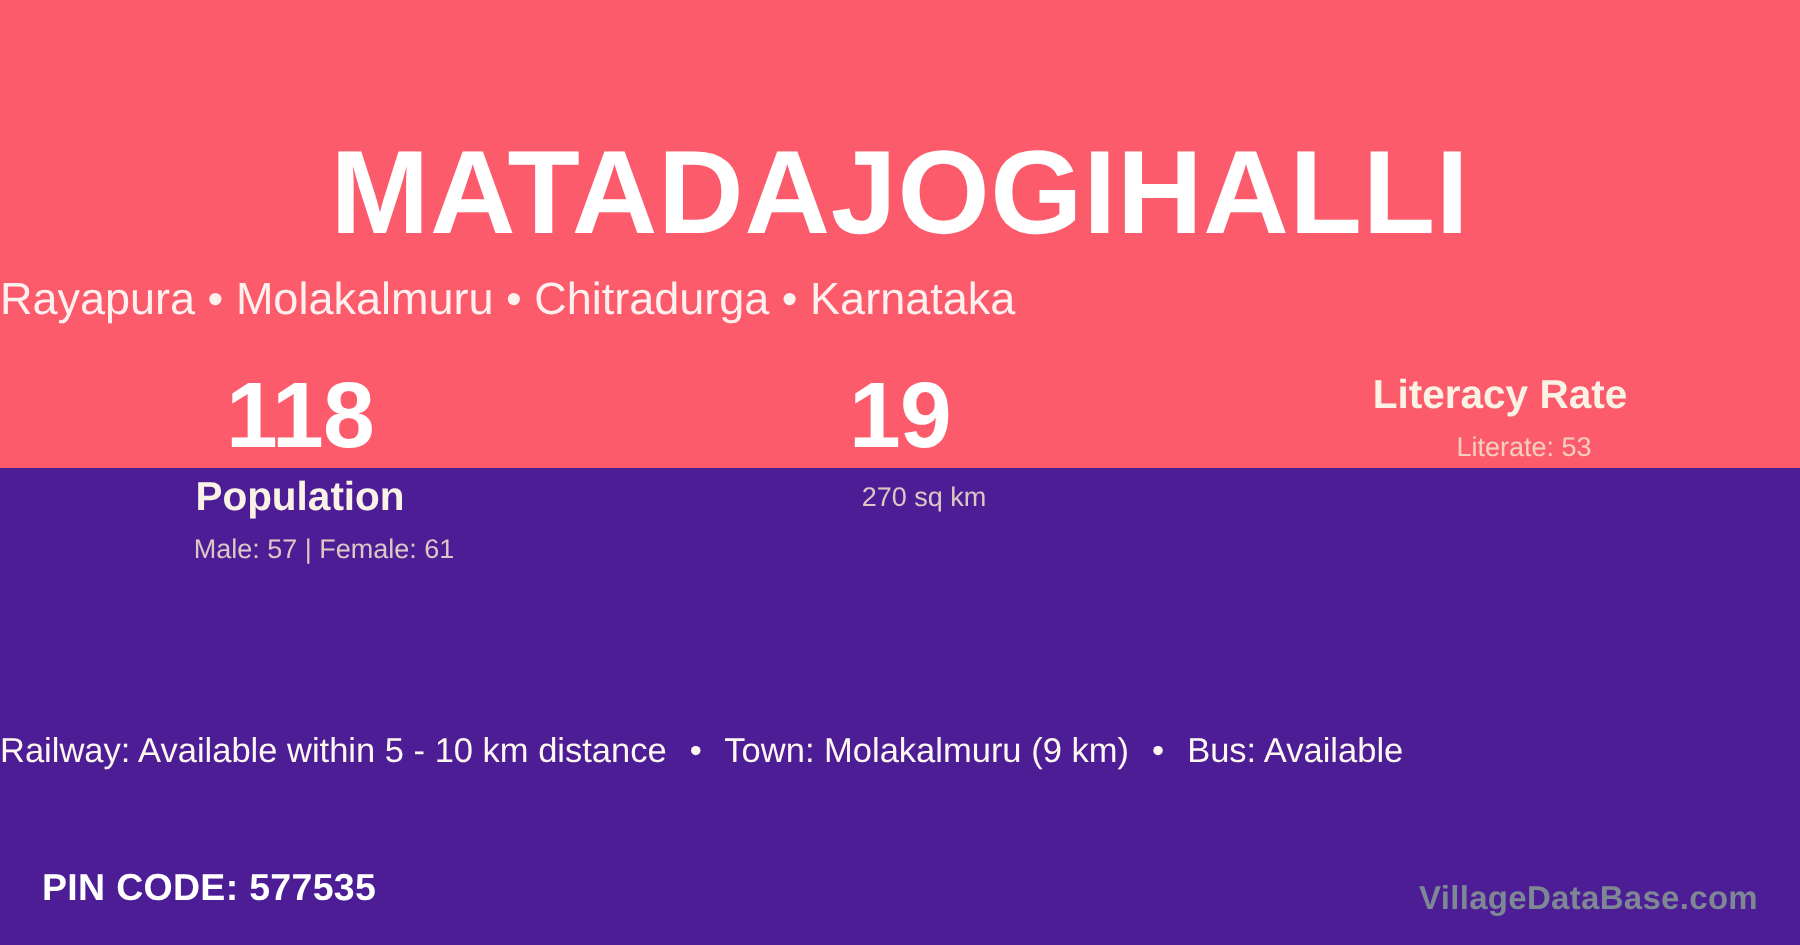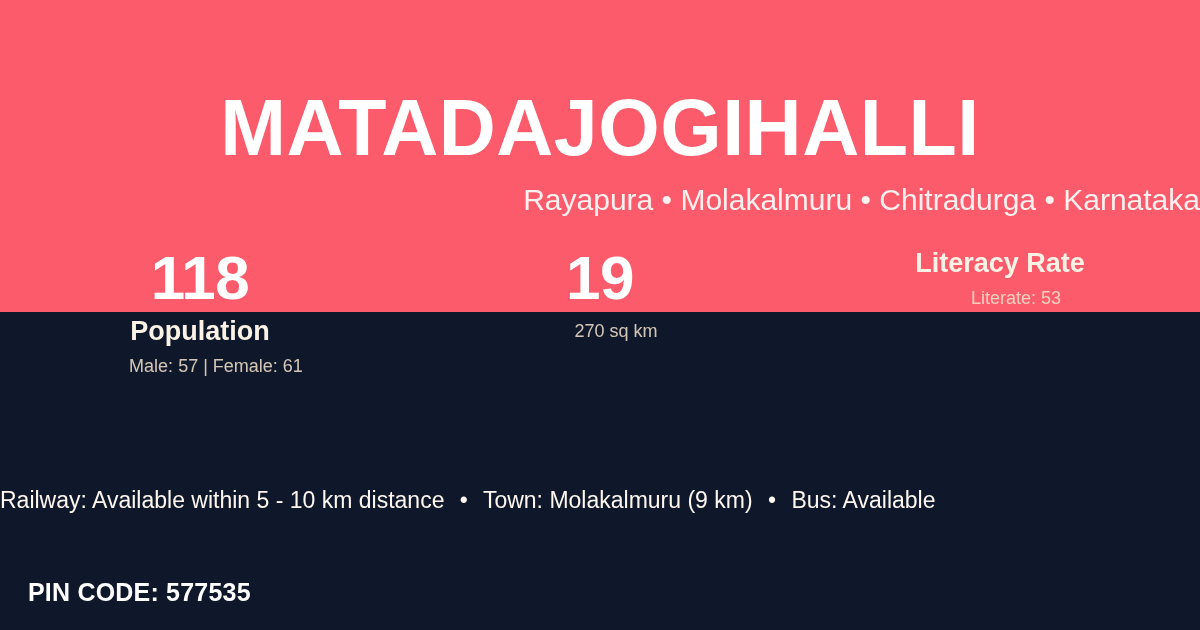--- a/index.html
+++ b/index.html
@@ -12,21 +12,21 @@
     height: 630px;
     overflow: hidden;
     font-family: "Liberation Sans", sans-serif;
     background: #cf9340;
   }
 
   .card {
     position: relative;
     width: 1200px;
     height: 630px;
-    background: #0f172a;
+    background: #4c1d95;
     overflow: hidden;
   }
 
   
   .header-band {
     position: absolute;
     left: 0;
     top: 0;
     width: 1200px;
     height: 312px;
@@ -47,21 +47,21 @@
     color: #ffffff;
     white-space: nowrap;
   }
 
   
   .village-subtitle {
     position: absolute;
     left: 0;
     top: 182px;
     width: 1200px;
-    text-align: right;
+    text-align: left;
     font-size: 30px;
     font-weight: normal;
     line-height: 36px;
     color: #fdf0ef;
     white-space: nowrap;
   }
 
   
   .stats-row {
     position: absolute;
@@ -176,14 +176,15 @@
   <div class="info-line">
     <span>Railway: Available within 5 - 10 km distance</span>
     <span class="info-sep">•</span>
     <span>Town: Molakalmuru (9 km)</span>
     <span class="info-sep">•</span>
     <span>Bus: Available</span>
   </div>
 
   <div class="pin-code">PIN CODE: 577535</div>
 
+  <div class="brand">VillageDataBase.com</div>
 
 </div>
 
 </body></html>

